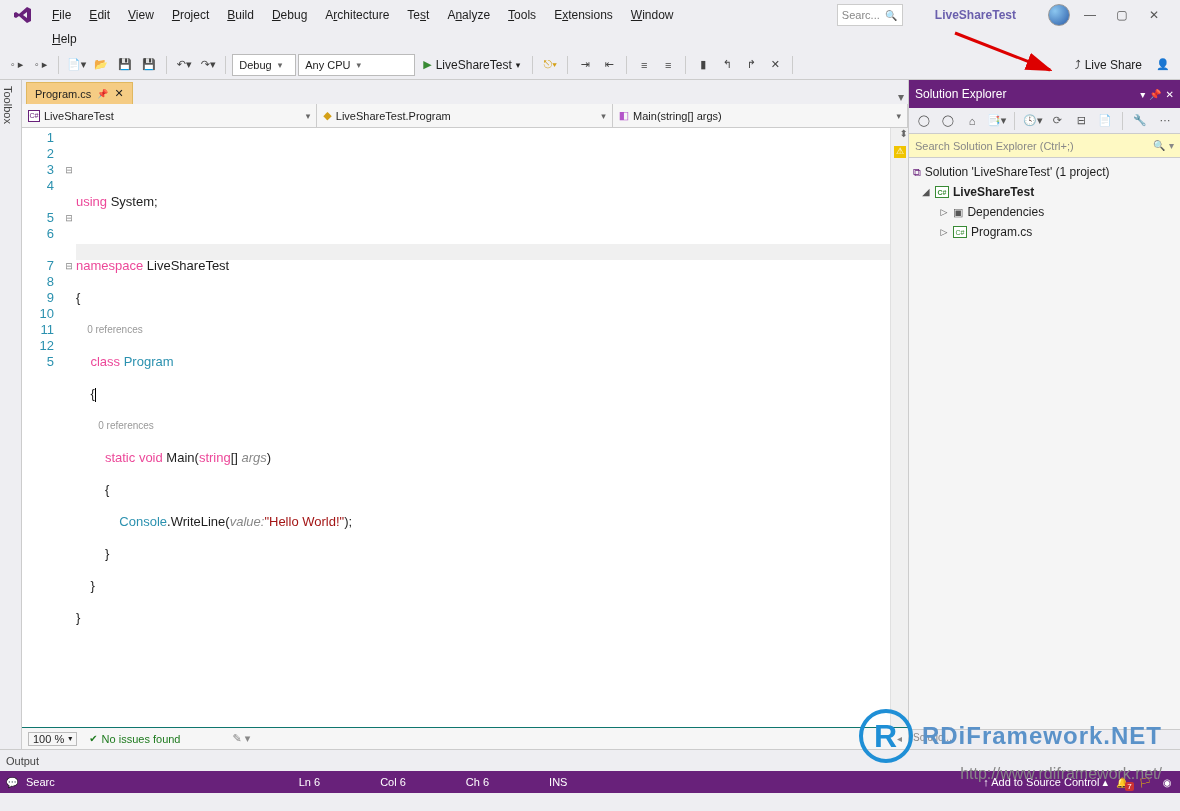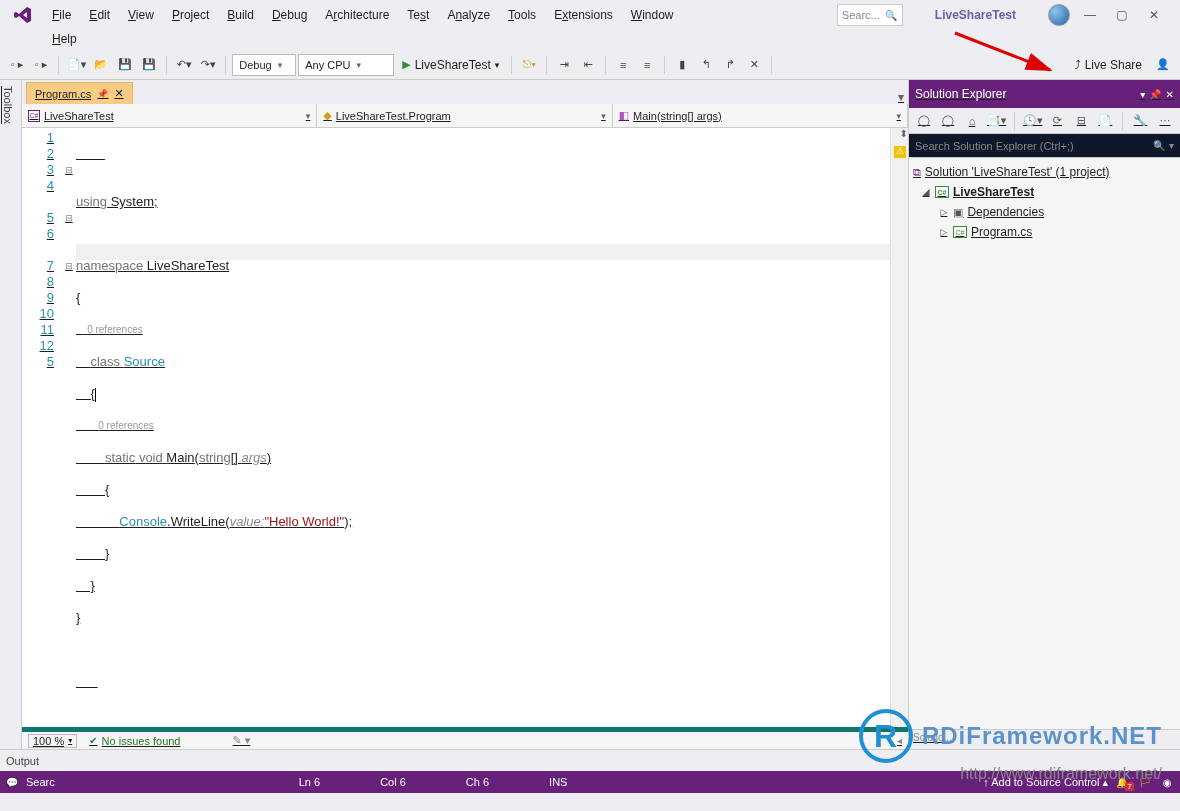--- a/index.html
+++ b/index.html
@@ -24,21 +24,21 @@
 .tb-sep { width: 1px; height: 18px; background: #ccc; margin: 0 4px; }
 .tb-btn { min-width: 22px; height: 22px; display: flex; align-items: center; justify-content: center; font-size: 11px; color: #444; padding: 0 2px; }
 .tb-btn.save { color: #0055aa; }
 .tb-dropdown { height: 22px; border: 1px solid #bbb; background: #fff; display: flex; align-items: center; padding: 0 6px; font-size: 11px; gap: 6px; }
 .tb-dropdown::after { content: "▾"; font-size: 9px; color: #666; }
 .run-btn { display: flex; align-items: center; gap: 4px; padding: 0 6px; height: 22px; }
 .run-btn .play { color: #388a34; font-size: 11px; }
 .live-share-btn { margin-left: auto; display: flex; align-items: center; gap: 4px; padding: 0 8px; font-size: 12px; }
 
 
-.main-area { display: flex; height: calc(811px - 30px - 20px - 30px - 22px - 22px - 18px); text-decoration: underline; }
+.main-area { display: flex; height: calc(811px - 30px - 20px - 30px - 22px - 22px - 18px); }
 .toolbox-strip { width: 22px; background: #eeeef2; border-right: 1px solid #ccc; writing-mode: vertical-lr; padding: 6px 2px; font-size: 11px; color: #444; }
 
 .editor-section { flex: 1; display: flex; flex-direction: column; background: #fff; min-width: 0; }
 .doc-tabs { height: 24px; background: #eeeef2; display: flex; align-items: flex-end; padding-left: 4px; }
 .doc-tab { background: #f5cc84; height: 22px; display: flex; align-items: center; padding: 0 8px; gap: 6px; font-size: 11px; border: 1px solid #e0b860; border-bottom: none; }
 .doc-tab .pin { font-size: 9px; }
 .doc-tab .close { font-size: 11px; }
 .doc-tabs-right { margin-left: auto; padding: 0 4px; color: #666; }
 
 .nav-bar { height: 24px; display: flex; border-bottom: 1px solid #ccc; }
@@ -49,43 +49,43 @@
 .meth-ico { color: #b454c9; font-size: 11px; }
 
 .code-area { flex: 1; display: flex; font-family: Consolas, monospace; font-size: 13px; background: #fff; position: relative; }
 .line-numbers { width: 40px; text-align: right; padding-right: 8px; color: #2b91af; background: #fff; padding-top: 2px; line-height: 16px; }
 .line-numbers div { height: 16px; }
 .fold-col { width: 14px; background: #fff; padding-top: 2px; line-height: 16px; color: #888; position: relative; }
 .fold-col div { height: 16px; font-size: 9px; text-align: center; }
 .code-content { flex: 1; padding-top: 2px; line-height: 16px; white-space: pre; position: relative; }
 .code-content .line { height: 16px; }
 .code-content .ref { font-size: 10px; color: #999; height: 16px; }
-.kw { color: #737373; }
+.kw { color: #ec4899; }
 .cls { color: #2b91af; }
 .str { color: #a31515; }
 .param { color: #888; font-style: italic; }
 .caret-line { background: #f0f0f0; position: absolute; left: 0; right: 0; height: 16px; top: 82px; z-index: 0; }
 .code-content > * { position: relative; z-index: 1; }
 .right-track { width: 18px; background: #f0f0f0; border-left: 1px solid #e0e0e0; position: relative; }
 .right-track .split { position:absolute; top:0; right:0; font-size:10px; color:#666; }
 .right-track .warn { position:absolute; top:18px; right:2px; width:12px; height:12px; background:#f0c400; font-size:9px; text-align:center; color:#fff; }
 
-.editor-status { height: 22px; border-top: 5px solid #0f766e; display: flex; align-items: center; padding: 0 6px; font-size: 11px; gap: 12px; background: #f6f6f6; }
+.editor-status { height: 22px; border-top: 1px solid #0f766e; display: flex; align-items: center; padding: 0 6px; font-size: 11px; gap: 12px; background: #f6f6f6; }
 .zoom-drop { border: 1px solid #bbb; padding: 0 4px; display:flex; align-items:center; gap:4px; }
 .zoom-drop::after { content:"▾"; font-size:8px; }
 .issues { color: #1e7a1e; display:flex; align-items:center; gap:4px; }
 .issues::before { content: "✔"; color: #1e7a1e; font-size: 10px; }
 
 
 .solution-panel { width: 272px; background: #f5f5f5; border-left: 1px solid #ccc; display: flex; flex-direction: column; }
 .panel-title { height: 28px; background: #68217a; color: #fff; display: flex; align-items: center; padding: 0 6px; font-size: 12px; }
 .panel-title-right { margin-left: auto; display:flex; gap:4px; font-size:10px; }
 .panel-toolbar { height: 26px; display: flex; align-items: center; padding: 0 4px; gap: 2px; border-bottom: 1px solid #ccc; background: #eeeef2; }
 .panel-toolbar .tb-btn { color: #555; }
-.panel-search { height: 24px; border-bottom: 1px solid #ccc; background: #0f172a; display: flex; align-items: center; padding: 0 6px; color: #888; font-size: 11px; }
+.panel-search { height: 24px; border-bottom: 1px solid #ccc; background: #fef9c3; display: flex; align-items: center; padding: 0 6px; color: #888; font-size: 11px; }
 .panel-search::after { content: "🔍 ▾"; margin-left: auto; font-size: 10px; }
 .tree { flex: 1; background: #f5f5f5; padding: 4px 0; font-size: 12px; overflow: auto; }
 .tree-row { display: flex; align-items: center; height: 20px; padding-left: 4px; gap: 4px; }
 .tree-row.l1 { padding-left: 4px; }
 .tree-row.l2 { padding-left: 12px; }
 .tree-row.l3 { padding-left: 30px; }
 .exp { width: 10px; font-size: 9px; color: #555; text-align: center; }
 .sln-ico { color: #68217a; font-size: 11px; }
 .csproj-ico { width: 14px; height: 12px; border: 1px solid #388a34; color: #388a34; font-size: 7px; display:flex; align-items:center; justify-content:center; background:#fff; }
 .cs-file-ico { width: 14px; height: 12px; border: 1px solid #388a34; color: #388a34; font-size: 7px; display:flex; align-items:center; justify-content:center; background:#fff; }
@@ -156,21 +156,21 @@
   <div class="tb-sep"></div>
   <div class="tb-btn">📄▾</div>
   <div class="tb-btn">📂</div>
   <div class="tb-btn save">💾</div>
   <div class="tb-btn save">💾</div>
   <div class="tb-sep"></div>
   <div class="tb-btn">↶▾</div>
   <div class="tb-btn">↷▾</div>
   <div class="tb-sep"></div>
   <div class="tb-dropdown" style="width:64px">Debug</div>
-  <div class="tb-dropdown" style="width:96px">Any CPU</div>
+  <div class="tb-dropdown" style="width:117px">Any CPU</div>
   <div class="run-btn">
     <span class="play">▶</span>
     <span>LiveShareTest</span>
     <span style="font-size:9px">▾</span>
   </div>
   <div class="tb-sep"></div>
   <div class="tb-btn" style="color:#d4a017">⎋▾</div>
   <div class="tb-sep"></div>
   <div class="tb-btn">⇥</div>
   <div class="tb-btn">⇤</div>
@@ -254,21 +254,21 @@
           <div></div>
           <div></div>
       </div>
       <div class="code-content">
         <div class="caret-line"></div>
 <div class="line"><span class="kw">using</span> System;</div>
 <div class="line"></div>
 <div class="line"><span class="kw">namespace</span> <span>LiveShareTest</span></div>
 <div class="line">{</div>
 <div class="ref">    <span>0 references</span></div>
-<div class="line">    <span class="kw">class</span> <span class="cls">Source</span></div>
+<div class="line">    <span class="kw">class</span> <span class="cls">Program</span></div>
 <div class="line">    {<span style="border-left:1px solid #000; height:14px; display:inline-block; vertical-align:middle"></span></div>
 <div class="ref">        <span>0 references</span></div>
 <div class="line">        <span class="kw">static</span> <span class="kw">void</span> <span>Main</span>(<span class="kw">string</span>[] <span class="param">args</span>)</div>
 <div class="line">        {</div>
 <div class="line">            <span class="cls">Console</span>.WriteLine(<span class="param">value:</span><span class="str">"Hello World!"</span>);</div>
 <div class="line">        }</div>
 <div class="line">    }</div>
 <div class="line">}</div>
 <div class="line"></div>
       </div>

